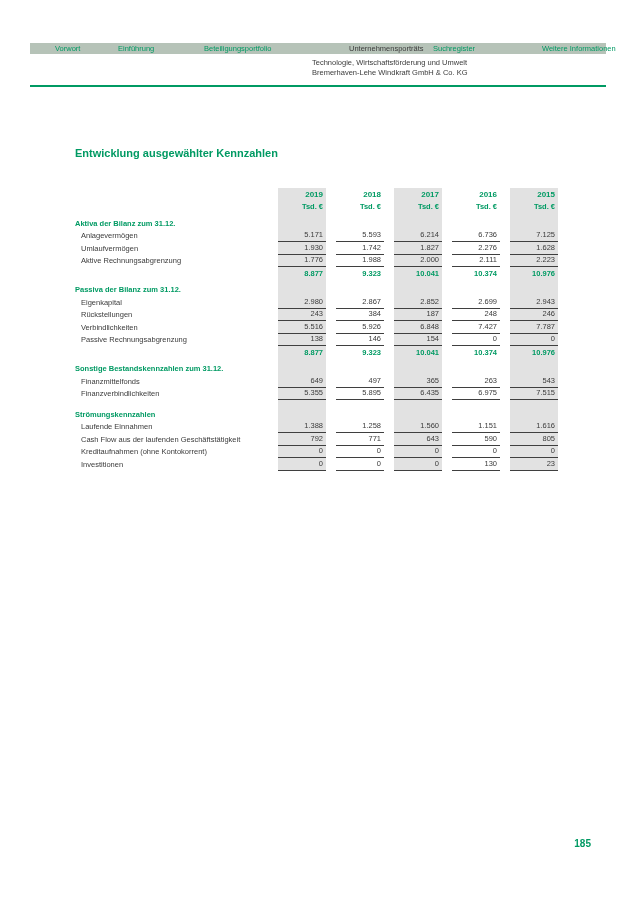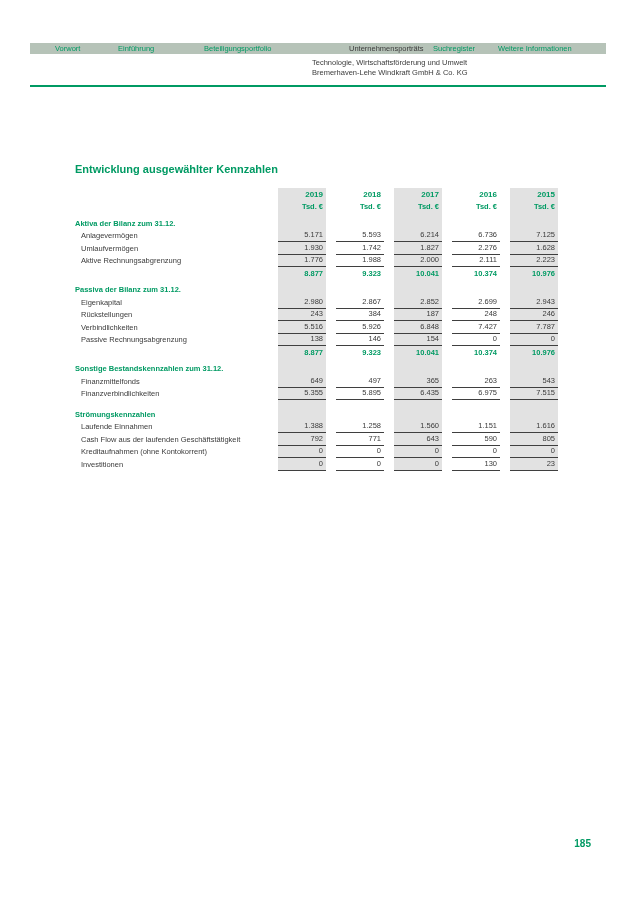--- a/index.html
+++ b/index.html
@@ -22,36 +22,35 @@
   .nav-item{
     position:absolute;top:1px;font-size:7.5px;line-height:9px;
     color:var(--accent);white-space:nowrap;cursor:pointer;
   }
   .nav-item.active{color:var(--text);padding-left:33px;}
   .nav-item:nth-child(1){left:25px;}
   .nav-item:nth-child(2){left:88px;text-align:center;}
   .nav-item:nth-child(3){left:174px;}
   .nav-item:nth-child(4){left:286px;}
   .nav-item:nth-child(5){left:403px;}
-  .nav-item:nth-child(6){left:468px;text-align:center;}
+  .nav-item:nth-child(6){left:512px;text-align:center;}
   
   .context{
     position:absolute;left:312px;top:58px;font-size:7.5px;line-height:10px;
     color:var(--text);
   }
   
   .rule{
     position:absolute;left:30px;top:85px;width:576px;height:2px;
     background:var(--accent);
   }
   
   .page-title{
     position:absolute;left:75px;top:147px;font-size:11px;font-weight:bold;
     color:var(--accent);
-    margin-top:16px;
   }
   
   .table{
     position:absolute;left:75px;top:188px;
     display:grid;
     grid-template-columns:193px repeat(5,48px);
     column-gap:10px;
   }
   .cell{
     height:12.5px;box-sizing:border-box;display:flex;align-items:flex-end;

